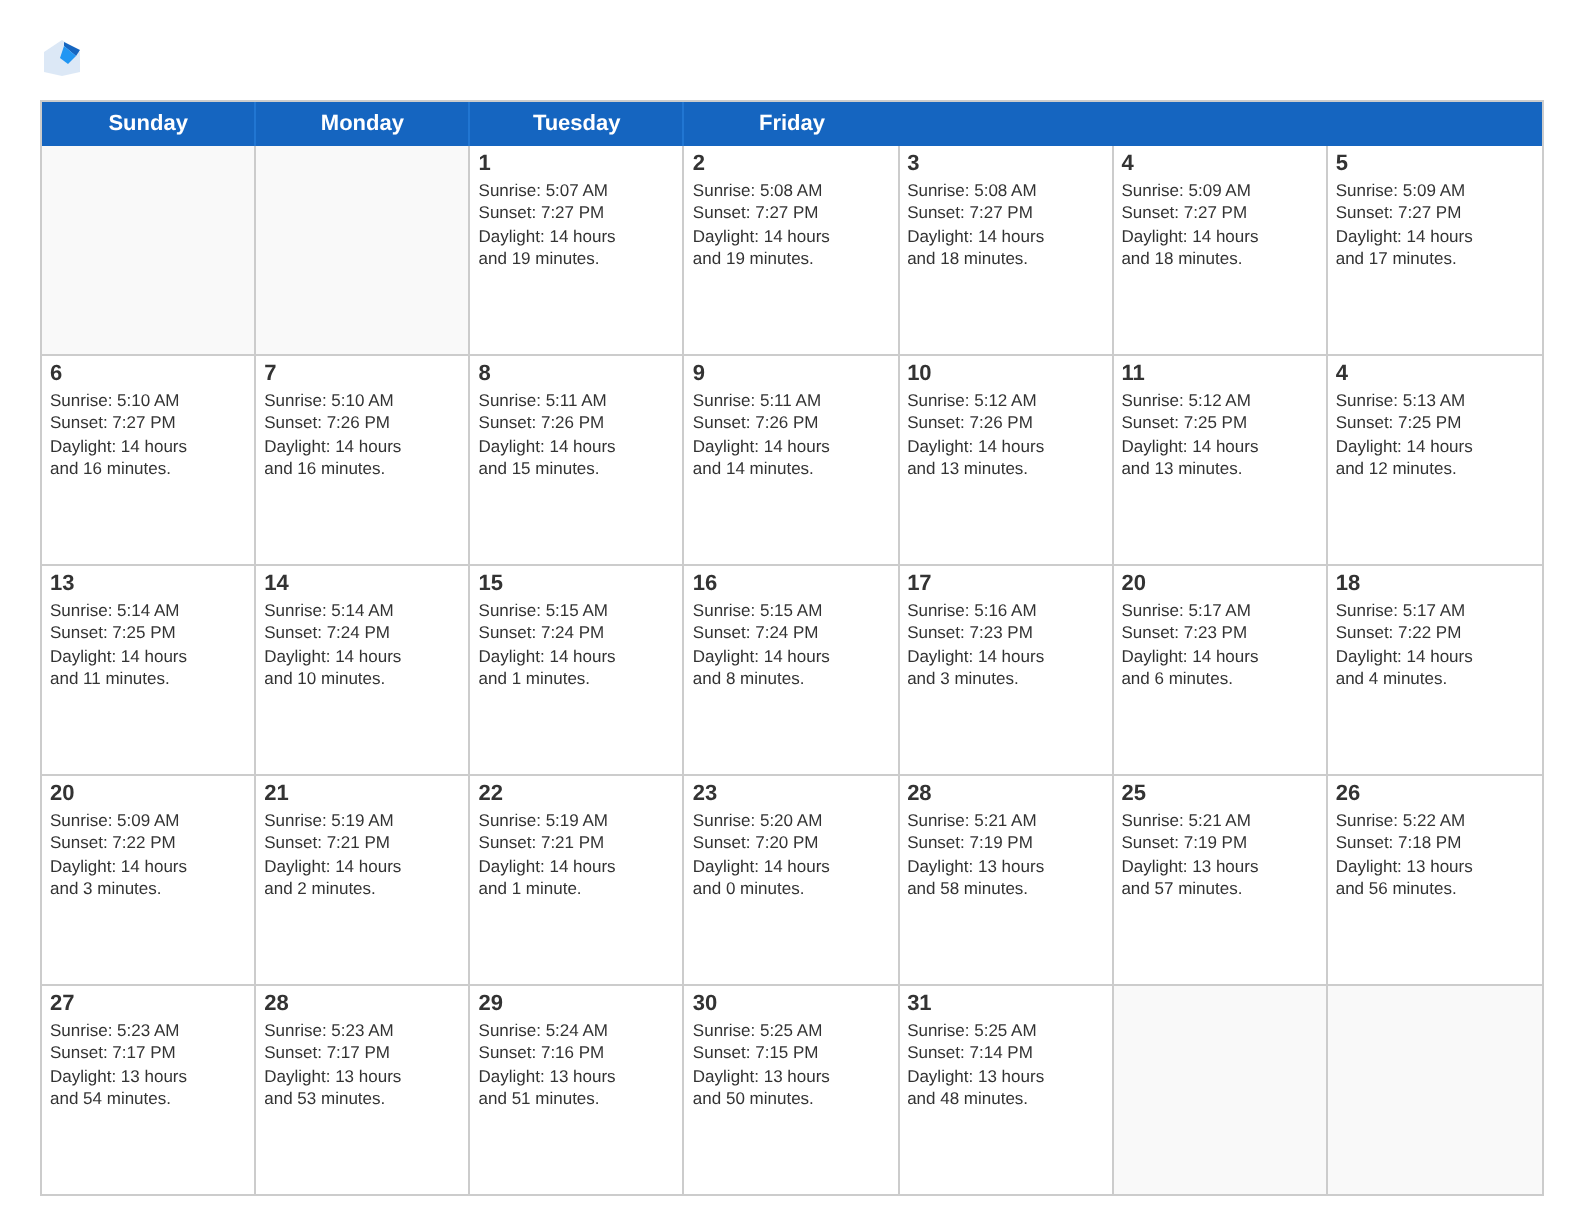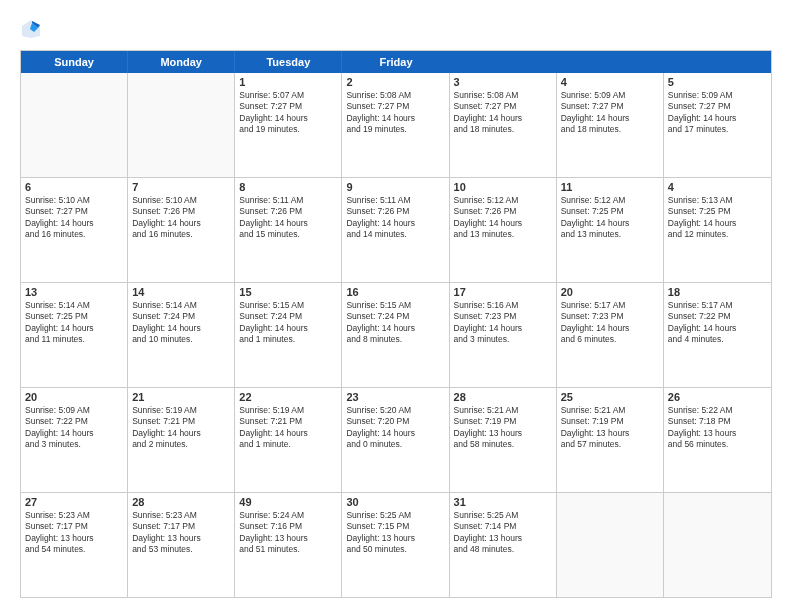--- a/index.html
+++ b/index.html
@@ -336,21 +336,21 @@
             <span class="cell-line">and 54 minutes.</span>
           </div>
           <div class="cal-cell">
             <span class="day-num">28</span>
             <span class="cell-line">Sunrise: 5:23 AM</span>
             <span class="cell-line">Sunset: 7:17 PM</span>
             <span class="cell-line">Daylight: 13 hours</span>
             <span class="cell-line">and 53 minutes.</span>
           </div>
           <div class="cal-cell">
-            <span class="day-num">49</span>
+            <span class="day-num">29</span>
             <span class="cell-line">Sunrise: 5:24 AM</span>
             <span class="cell-line">Sunset: 7:16 PM</span>
             <span class="cell-line">Daylight: 13 hours</span>
             <span class="cell-line">and 51 minutes.</span>
           </div>
           <div class="cal-cell">
             <span class="day-num">30</span>
             <span class="cell-line">Sunrise: 5:25 AM</span>
             <span class="cell-line">Sunset: 7:15 PM</span>
             <span class="cell-line">Daylight: 13 hours</span>

